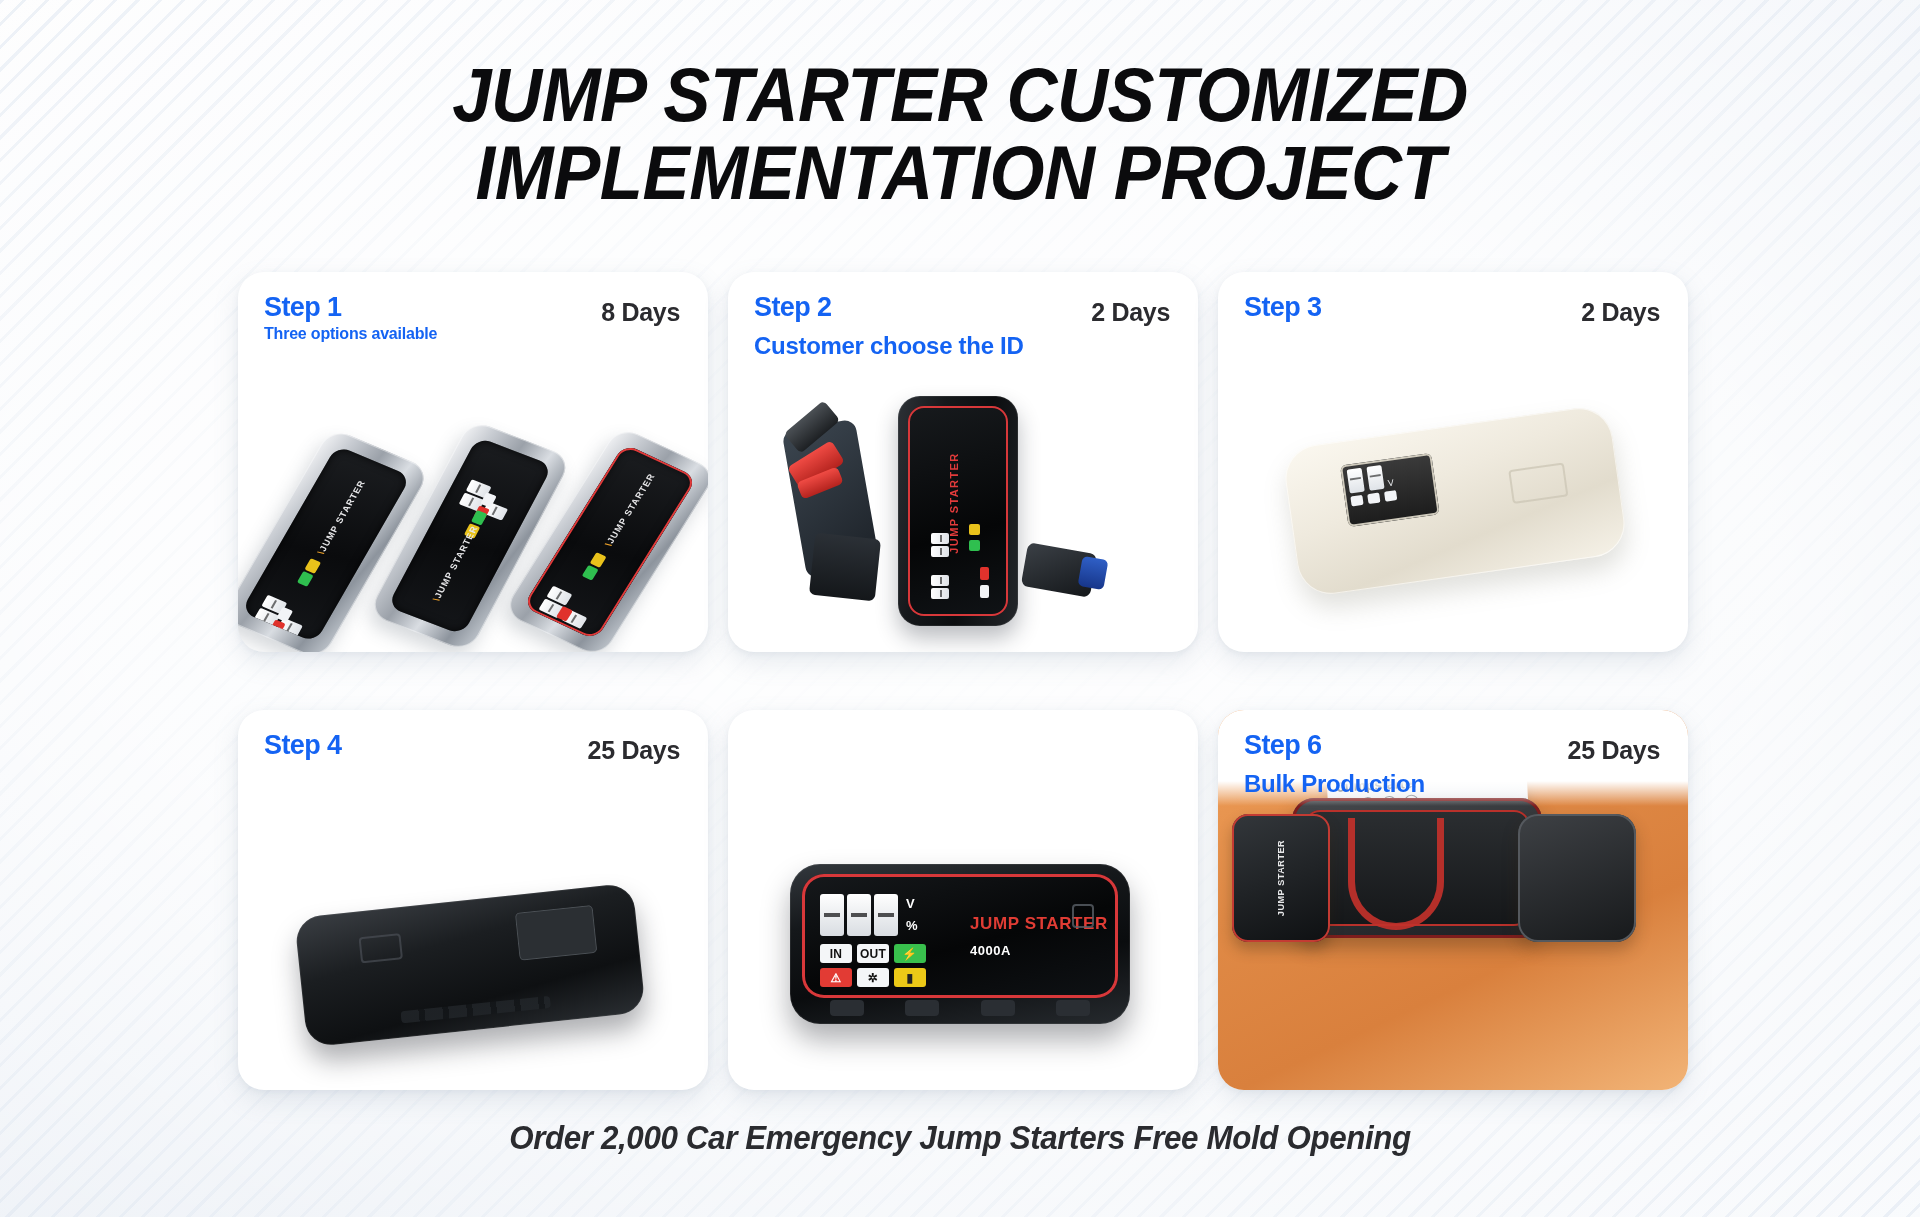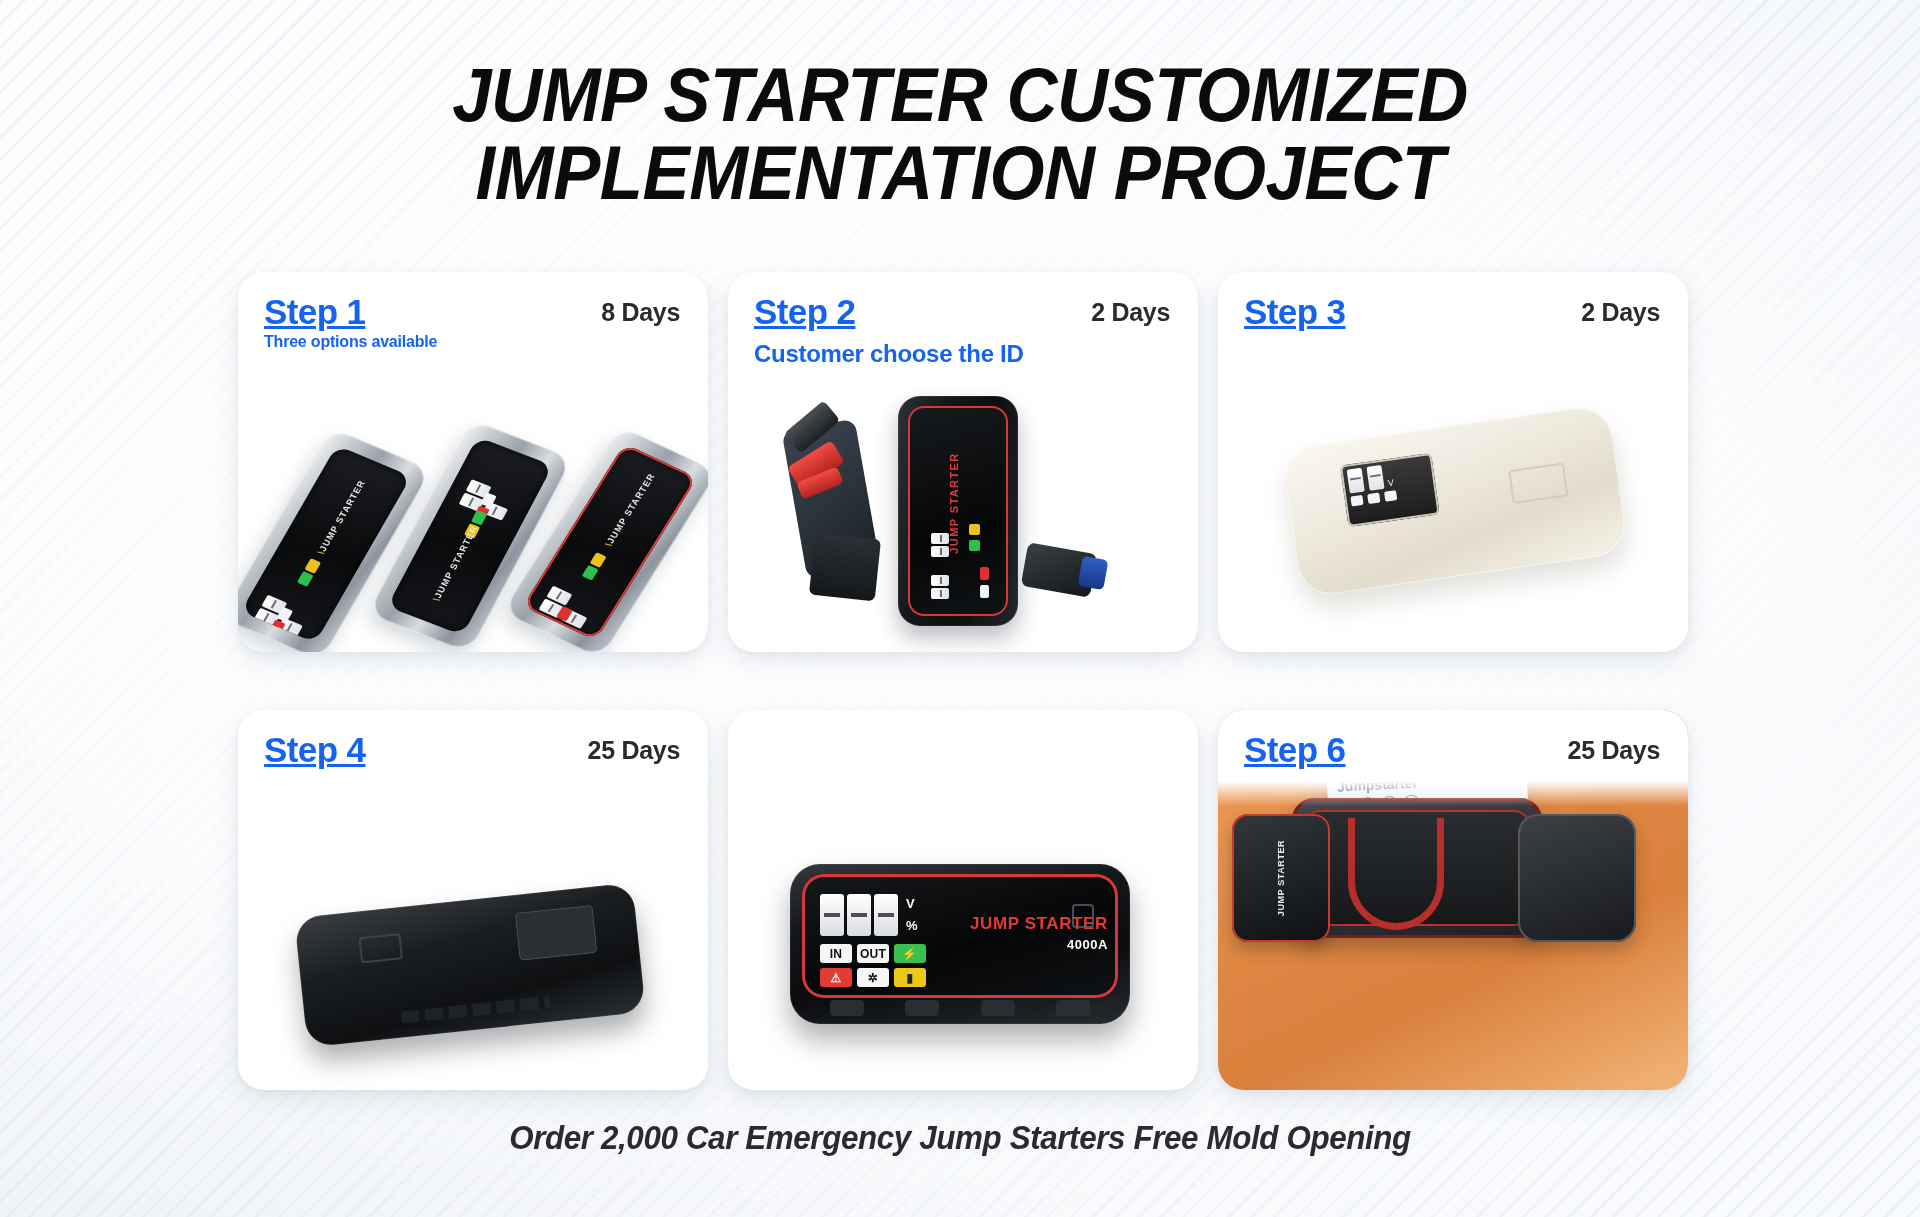--- a/index.html
+++ b/index.html
@@ -56,24 +56,23 @@
     box-shadow:0 10px 26px rgba(120,136,160,0.16),0 2px 6px rgba(120,136,160,0.10);
     overflow:hidden;
   }
   .card-head{
     position:relative;
     padding:22px 26px 0 26px;
     height:96px;
     z-index:3;
   }
   .step{
-    font-size:35px;font-weight:700;color:#1463f3;
+    font-size:27px;font-weight:700;color:#1463f3;
     letter-spacing:-0.6px;line-height:1;
     display:inline-block;
-    text-decoration:underline;
   }
   .days{
     position:absolute;right:28px;top:26px;
     font-size:25px;font-weight:700;color:#2b2b2f;
     letter-spacing:-0.3px;
   }
   .subtitle{
     margin-top:12px;
     font-size:24px;font-weight:700;color:#1463f3;
     letter-spacing:-0.3px;line-height:1.05;
@@ -210,21 +209,21 @@
     min-width:32px;height:19px;border-radius:3px;background:#f4f6f8;color:#111;
     font-size:12px;font-weight:700;display:flex;align-items:center;justify-content:center;
     letter-spacing:0.2px;padding:0 3px;
   }
   .kbtn.green{background:#39c04d;color:#fff;}
   .kbtn.yellow{background:#ecc917;color:#222;}
   .kbtn.red{background:#e23b34;color:#fff;}
   .kbtn.white{background:#f4f6f8;}
   .brand5{position:absolute;left:168px;top:40px;text-align:left;}
   .brand5 .b1{font-size:17px;font-weight:700;color:#e03c34;letter-spacing:0.6px;}
-  .brand5 .b2{font-size:13px;font-weight:700;color:#ffffff;letter-spacing:0.5px;margin-top:3px;text-align:right;}
+  .brand5 .b2{font-size:13px;font-weight:700;color:#ffffff;letter-spacing:0.5px;margin-top:9px;}
   .powerdot{
     position:absolute;right:24px;top:30px;width:22px;height:24px;
     border:2px solid #5a6068;border-radius:4px;opacity:.8;
   }
   .s5 .grill{
     position:absolute;left:40px;right:40px;bottom:8px;height:16px;
     display:flex;justify-content:space-between;
   }
   .s5 .grill i{display:block;width:34px;height:100%;border-radius:4px;background:#2a2e33;}
 
@@ -472,19 +471,20 @@
           </div>
         <div class="lid"></div>
         <div class="jsunit">
           <div class="lab">JUMP STARTER</div>
         </div>
         <div class="cable"></div>
       </div>
       <div class="card-head" style="background:linear-gradient(#ffffff 0%,#ffffff 74%,rgba(255,255,255,0) 100%);">
         <span class="step">Step 6</span>
         <span class="days">25 Days</span>
+        <div class="subtitle">Bulk Production</div>
       </div>
     </div>
 
   </div>
 
   <div class="footer">Order 2,000 Car Emergency Jump Starters Free Mold Opening</div>
 </div>
 
 </body></html>

